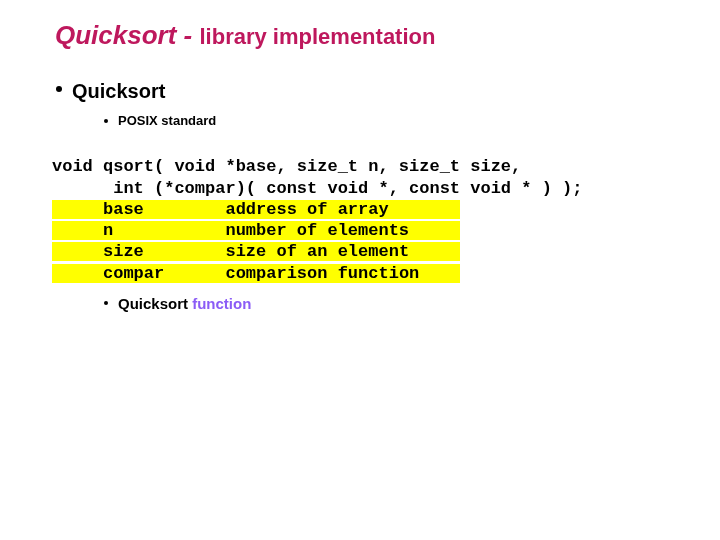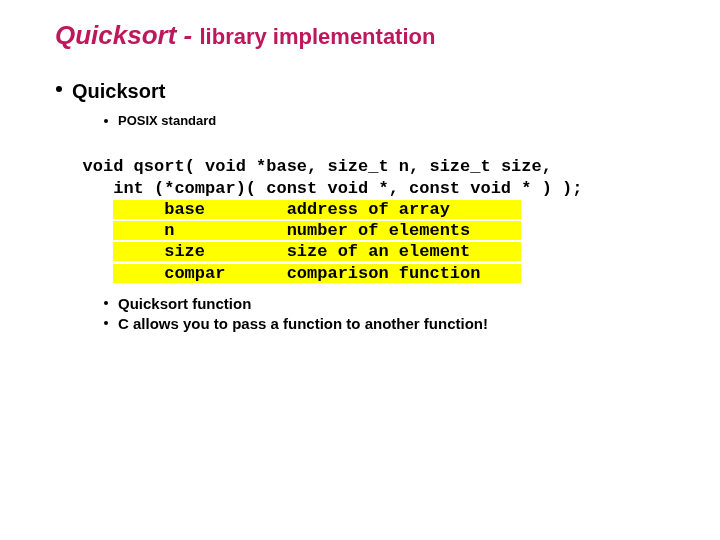--- a/index.html
+++ b/index.html
@@ -59,21 +59,20 @@
   }
   .codeblock {
     position: absolute;
     left: 52px;
     top: 135px;
     font-family: "Courier New", monospace;
     font-size: 17px;
     font-weight: bold;
     line-height: 1.25;
     white-space: pre;
-    text-align: center;
   }
   .hl {
     background: #ffff00;
   }
   .bullets2 {
     position: absolute;
     left: 118px;
     top: 295px;
     font-size: 15px;
     font-weight: bold;
@@ -84,21 +83,21 @@
   }
   .bullets2 .sdot {
     position: absolute;
     left: -14px;
     top: 6px;
     width: 4px;
     height: 4px;
     background: #000;
     border-radius: 50%;
   }
-  .red { color: #000000; }
+  .red { color: #8b5cf6; }
 </style>
 </head>
 <body>
 
 <div class="title">
   <span>Quicksort - </span><span class="impl">library implementation</span>
 </div>
 
 <div class="bullet1">
   <span class="dot"></span>
@@ -117,17 +116,13 @@
 <span class="hl">     <span>n</span>           <span>number of elements</span>     </span>
 <span class="hl">     <span>size</span>        <span>size of an element</span>     </span>
 <span class="hl">     <span>compar</span>      <span>comparison function</span>    </span>
 </div>
 
 <div class="bullets2">
   <div class="row">
     <span class="sdot"></span>
     <span>Quicksort </span><span class="red">function</span>
   </div>
-  <div class="row">
-    <span class="sdot"></span>
-    <span>C allows you to pass a function to another function!</span>
-  </div>
 </div>
 
 </body></html>

